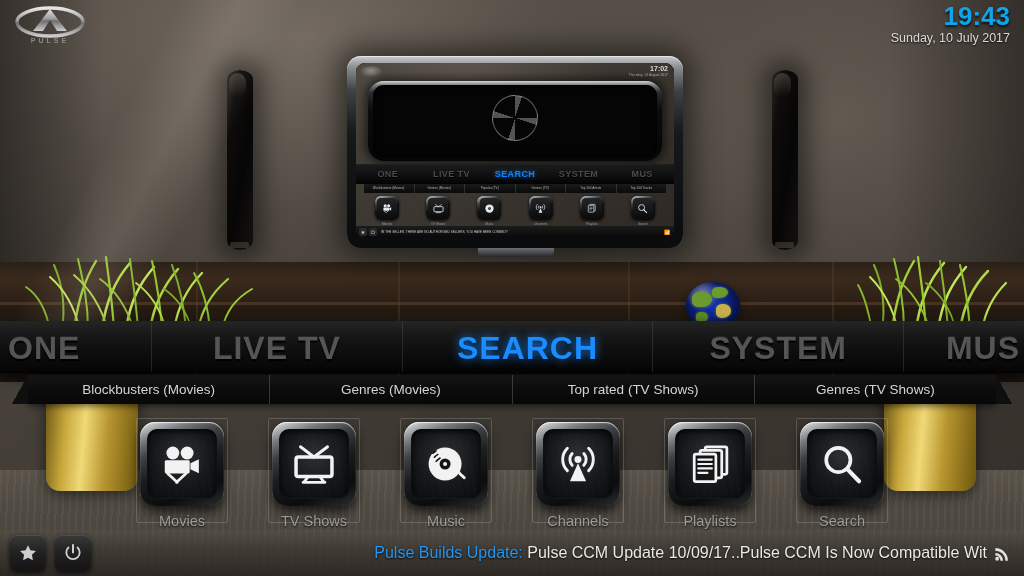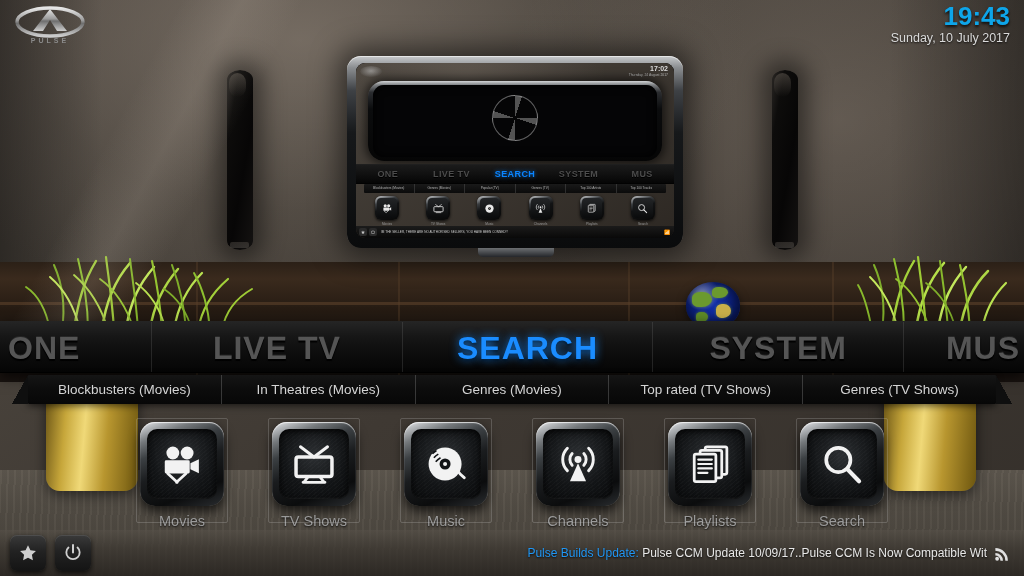--- a/index.html
+++ b/index.html
@@ -315,21 +315,21 @@
     display:flex; align-items:center; padding:0 10px;
   }
   .sysbtn {
     width:36px; height:36px; border-radius:7px; margin-right:9px;
     background:linear-gradient(180deg,#3a3a3a 0%,#222 45%,#141414 100%);
     box-shadow:0 2px 5px rgba(0,0,0,0.7), inset 0 1px 0 rgba(255,255,255,0.10);
     display:flex; align-items:center; justify-content:center; cursor:pointer;
   }
   .sysbtn svg { width:20px; height:20px; fill:#cfcfcf; }
   #ticker {
-    flex:1; text-align:right; font-size:12px; color:#e8e8e8;
+    flex:1; text-align:right; font-size:16px; color:#e8e8e8;
     white-space:nowrap; overflow:hidden; padding-right:6px;
     text-shadow:0 1px 2px rgba(0,0,0,0.85);
   }
   #ticker .ticker-title { color:#2196f3; }
   #rss-icon { width:19px; height:19px; margin-right:2px; }
   #rss-icon svg { width:19px; height:19px; fill:#e0e0e0; }
 </style>
 </head>
 <body>
 
@@ -548,21 +548,20 @@
 <div id="main-nav">
   <div class="nav-item edge-l">ONE</div>
   <div class="nav-item">LIVE TV</div>
   <div class="nav-item selected">SEARCH</div>
   <div class="nav-item">SYSTEM</div>
   <div class="nav-item edge-r">MUS</div>
 </div>
 
 <div id="sub-menu">
   <div class="sub-item">Blockbusters (Movies)</div>
-  <div class="sub-item">In Theatres (Movies)</div>
   <div class="sub-item">Genres (Movies)</div>
   <div class="sub-item">Top rated (TV Shows)</div>
   <div class="sub-item">Genres (TV Shows)</div>
 </div>
 
 <div id="icon-row">
 
   <div class="tile">
     <div class="focus-frame"></div>
     <div class="tile-box">

